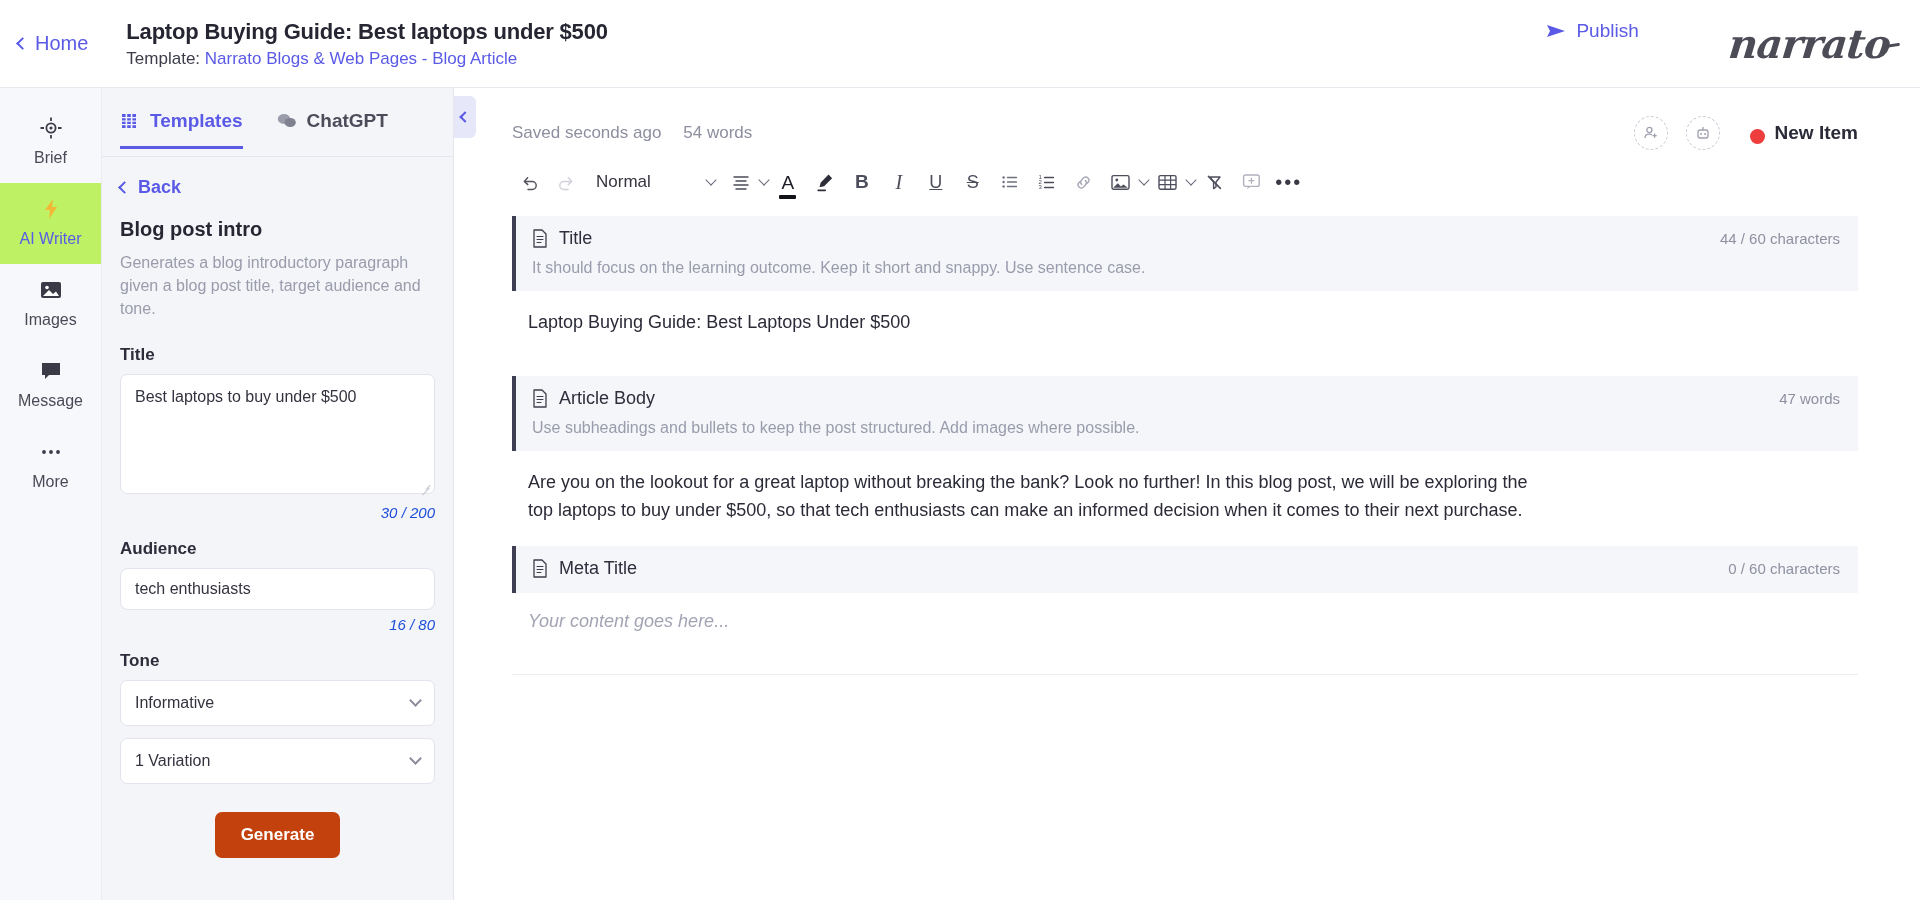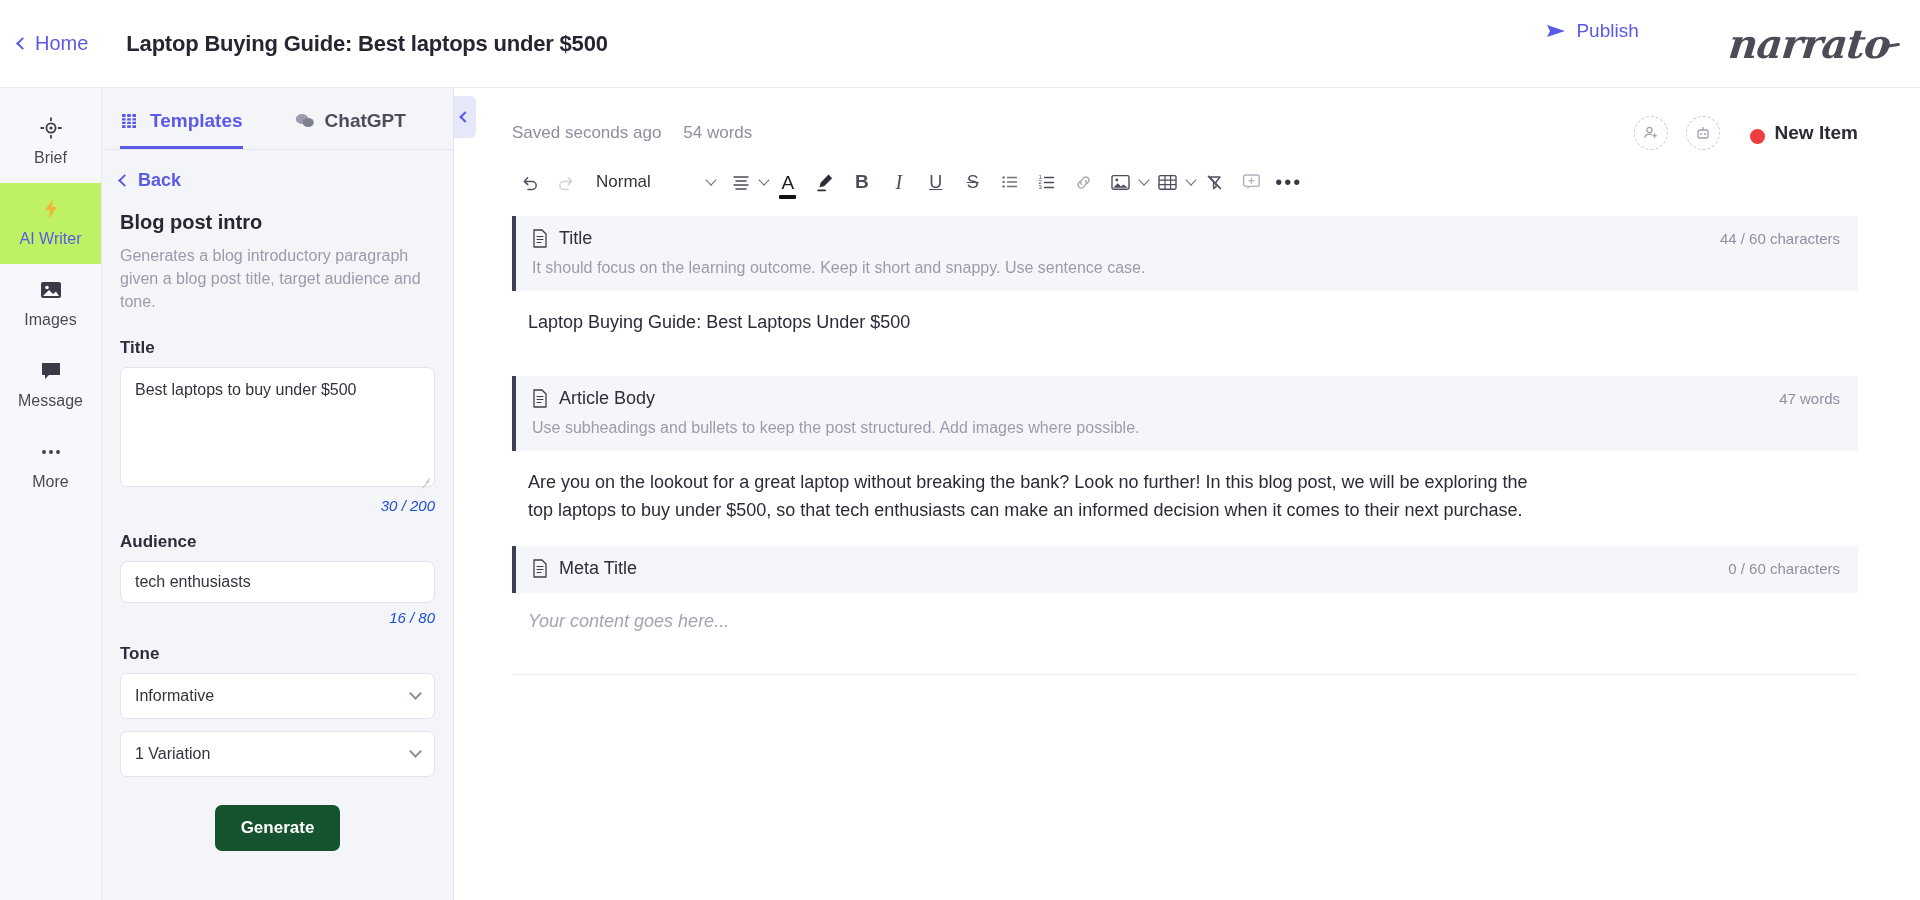--- a/index.html
+++ b/index.html
@@ -100,22 +100,22 @@
   
   .panel {
     width: 352px;
     background: #f4f5f9;
     border-right: 1px solid #e4e5ed;
     flex-shrink: 0;
     position: relative;
     overflow: hidden;
   }
   .panel-tabs {
-    display: flex; gap: 52px;
-    padding: 22px 18px 1px 18px;
+    display: flex; gap: 34px;
+    padding: 22px 18px 8px 18px;
     border-bottom: 1px solid #e4e5ed;
   }
   .tab {
     display: flex; align-items: center; gap: 10px;
     padding-bottom: 14px;
     font-size: 19px; font-weight: bold;
     color: #4c4c5a; cursor: pointer;
     border-bottom: 3px solid transparent;
     margin-bottom: -1px;
   }
@@ -185,21 +185,21 @@
   }
   .chev-dn {
     width: 9px; height: 9px;
     border-right: 2px solid #8b8c9c;
     border-bottom: 2px solid #8b8c9c;
     transform: rotate(45deg);
     margin-top: -4px;
   }
   .gen-row { display: flex; justify-content: center; margin-top: 28px; }
   .generate-btn {
-    background: #14532d; color: #fff;
+    background: #c2410c; color: #fff;
     font-size: 17px; font-weight: bold;
     border: none; border-radius: 7px;
     padding: 13px 26px;
     cursor: pointer;
     font-family: "Liberation Sans", sans-serif;
   }
 
   
   .editor { flex: 1; background: #ffffff; position: relative; min-width: 0; }
   .collapse-tab {
@@ -325,20 +325,23 @@
 </head>
 <body>
 
 <div class="topbar">
   <div class="home-link">
     <span class="chev-left"></span>
     <span>Home</span>
   </div>
   <div class="doc-titles">
     <div class="doc-title">Laptop Buying Guide: Best laptops under $500</div>
+    <div class="doc-template">
+      <span>Template: </span><span class="tpl-link">Narrato Blogs &amp; Web Pages - Blog Article</span>
+    </div>
   </div>
   <div class="topbar-right">
     <div class="publish-btn">
       <svg class="send-icon" viewBox="0 0 20 16">
         <path d="M1 2 L19 8 L1 14 L4 8 Z" fill="#5a5ae6"></path>
       </svg>
       <span>Publish</span>
     </div>
     <div class="brand-logo">
       <span class="tail">narrato</span>

